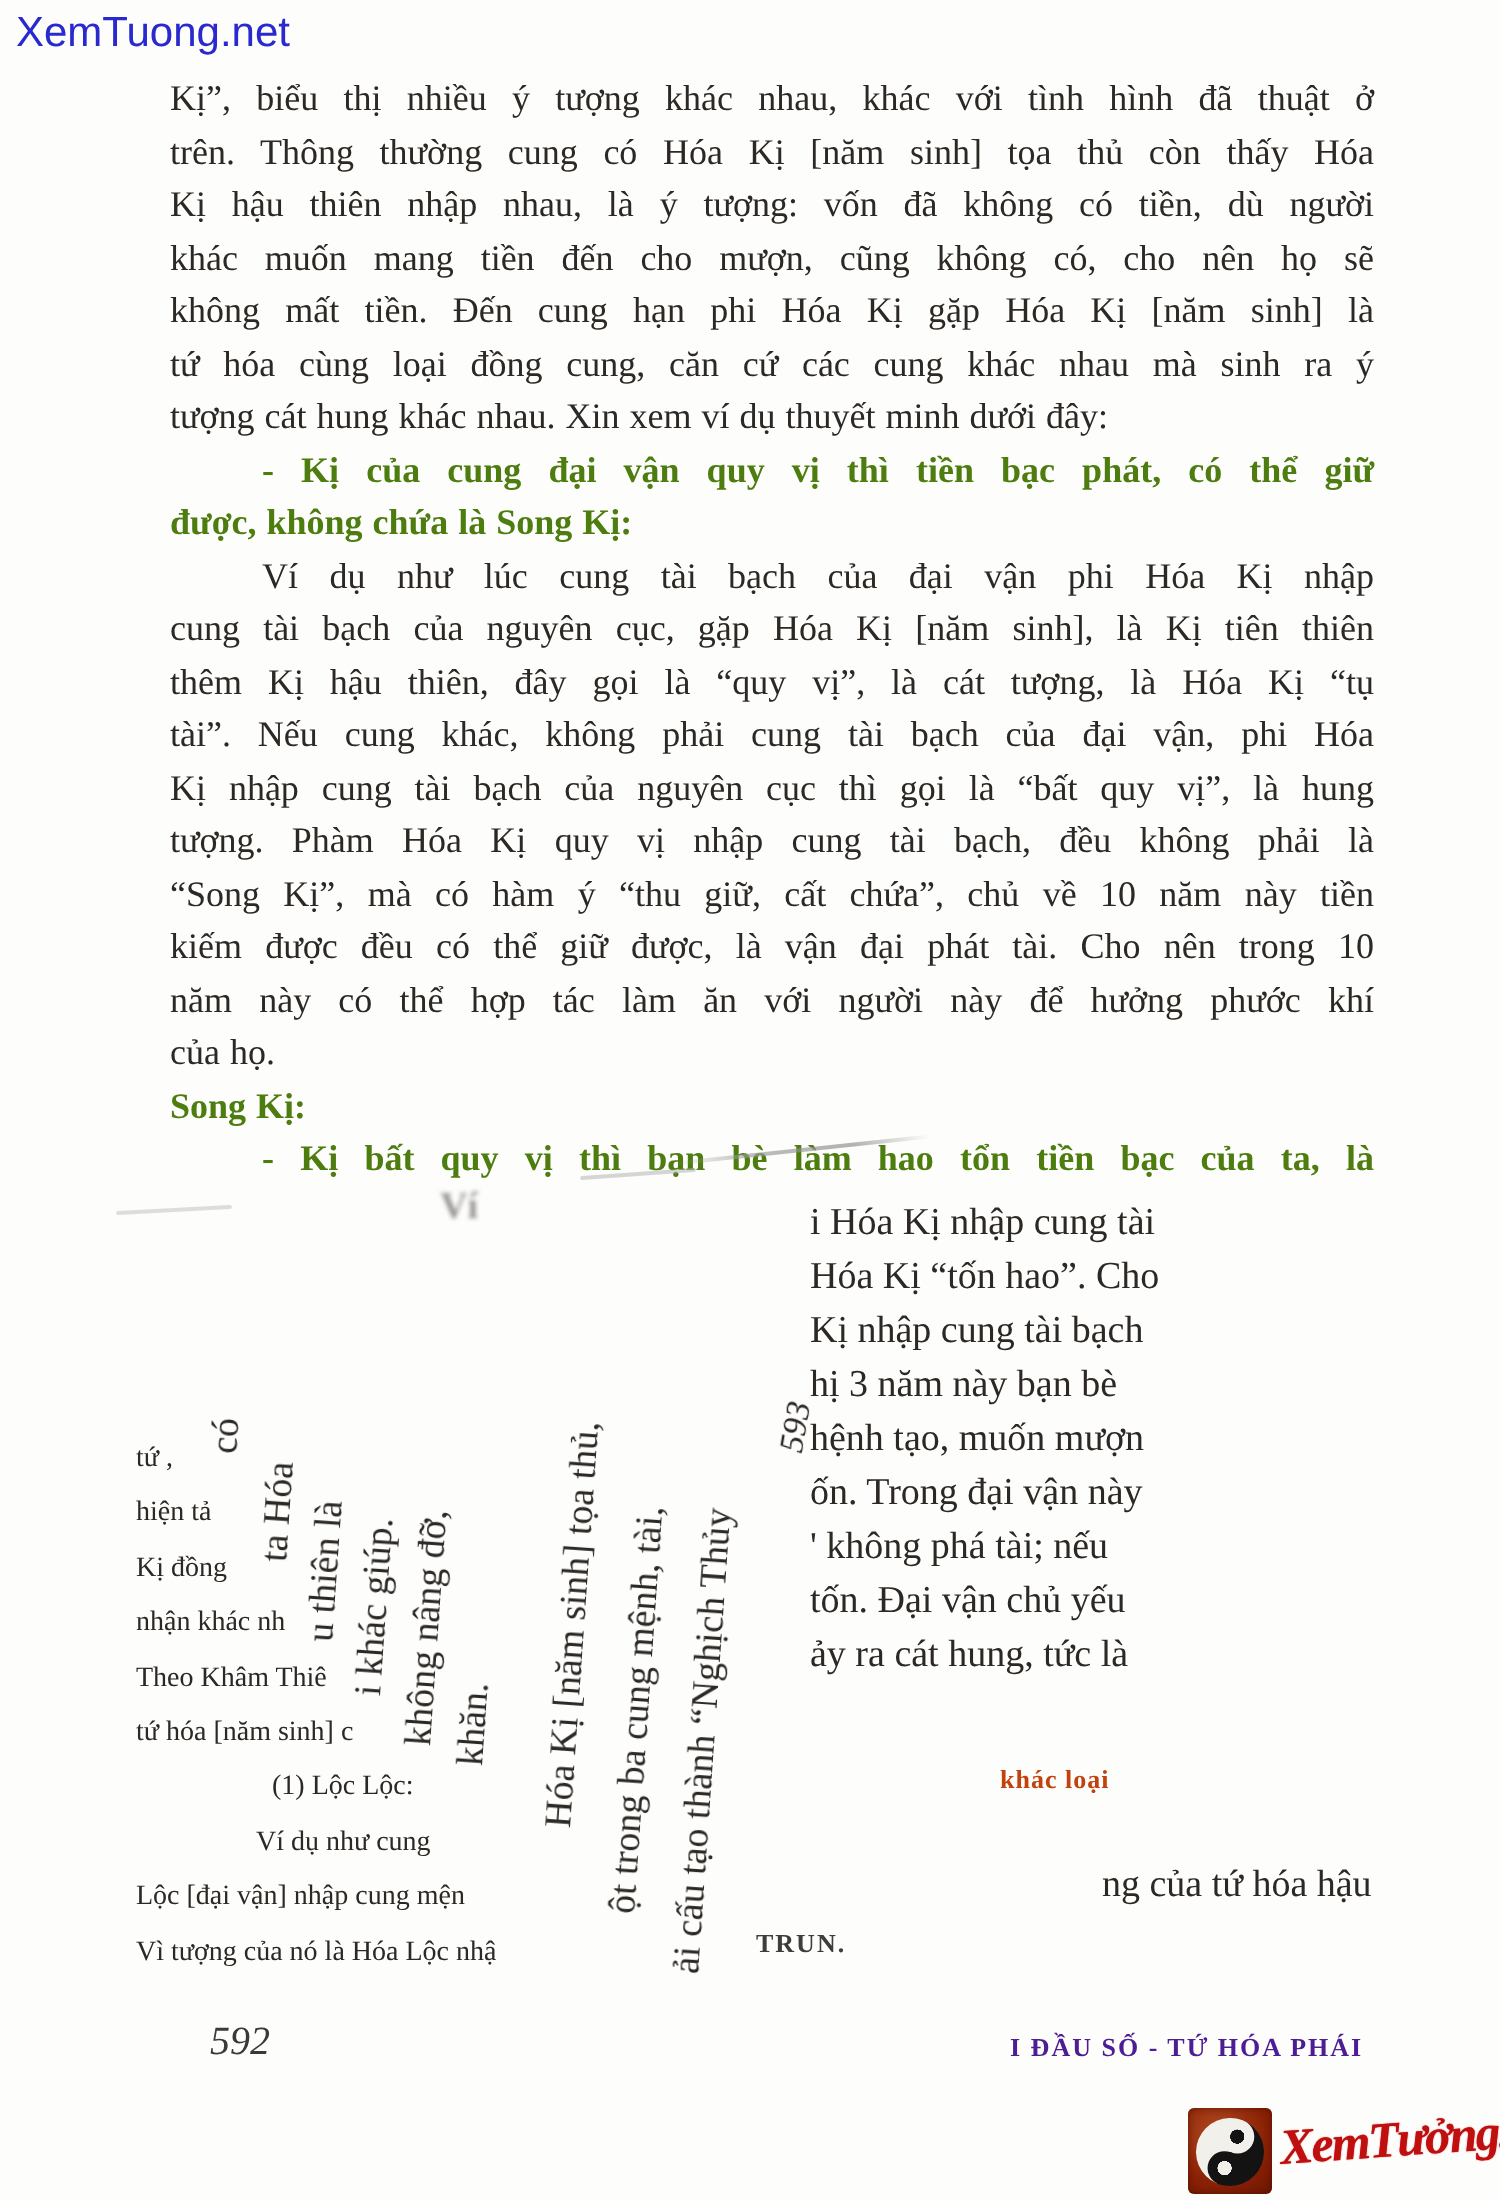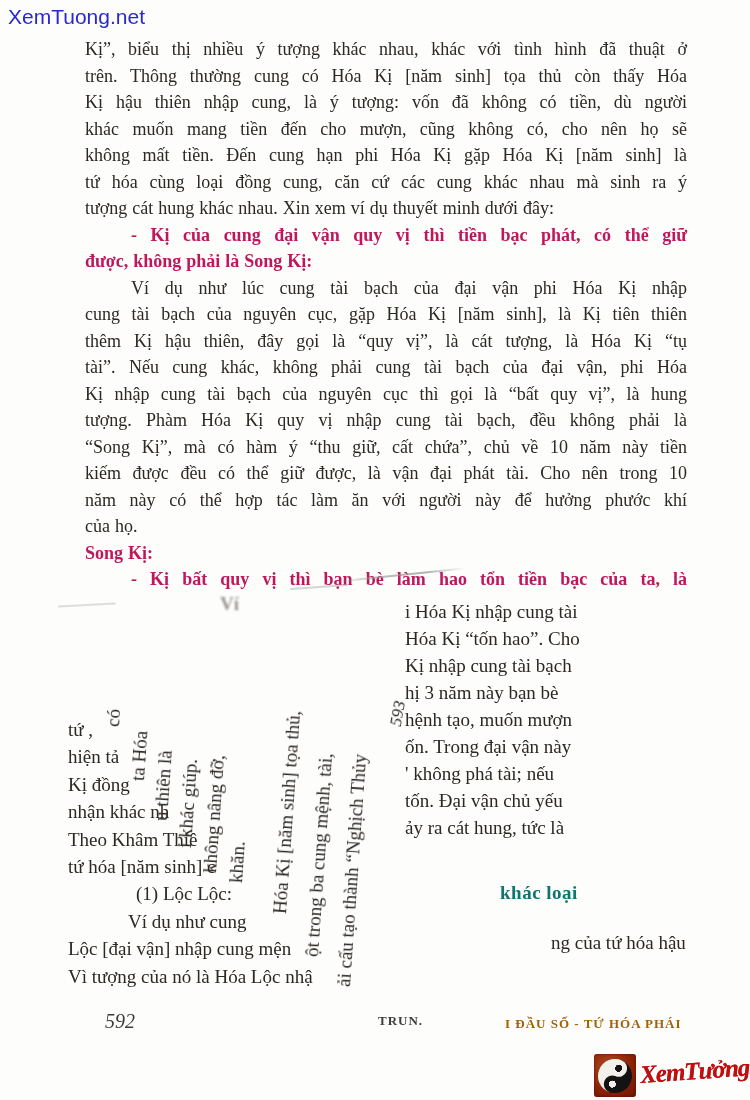--- a/index.html
+++ b/index.html
@@ -7,23 +7,23 @@
         font-family:"Liberation Serif","DejaVu Serif",serif;color:#2c2824;}
   .scan{filter:blur(0.25px);}
   
   #wm{position:absolute;left:8px;top:5px;font-family:"Liberation Sans","DejaVu Sans",sans-serif;
       font-size:21px;font-weight:500;color:#2929cf;}
   
   #main{position:absolute;left:85px;top:36px;width:602px;font-size:18px;line-height:26.5px;}
   #main .ln{white-space:nowrap;text-align:justify;text-align-last:justify;word-spacing:0.5px;}
   #main .ln.end{text-align-last:left;}
   #main .ln.ind{padding-left:46px;}
-  .b{font-weight:700;color:#be185d;}
+  .b{font-weight:700;color:#4d7c0f;}
   
-  #leftfrag{position:absolute;left:68px;top:716px;width:330px;font-size:19px;line-height:27.4px;}
+  #leftfrag{position:absolute;left:68px;top:716px;width:330px;font-size:14px;line-height:27.4px;}
   #leftfrag .lf{white-space:nowrap;}
   #leftfrag .ind1{padding-left:68px;}
   #leftfrag .ind2{padding-left:60px;}
   #rightfrag{position:absolute;left:405px;top:598px;width:280px;font-size:19px;line-height:27px;}
   #rightfrag .rf{white-space:nowrap;}
   .rot{position:absolute;transform-origin:0 0;white-space:nowrap;font-size:19px;line-height:24px;
        transform:rotate(-86deg);}
   .r0{left:101px;top:726px;}
   .r1{left:126px;top:780px;}
   .r2{left:149px;top:820px;}
@@ -34,26 +34,26 @@
   .r7{left:300px;top:956px;}
   .r8{left:332px;top:986px;}
   .r9{left:384px;top:724px;font-style:italic;font-size:17px;transform:rotate(-80deg);}
   #ghost{position:absolute;left:220px;top:593px;font-size:19px;font-weight:600;color:#979490;
          filter:blur(1.1px);}
   .scratch{position:absolute;border-radius:1px;}
   .s1{left:337px;top:574px;width:128px;height:2px;opacity:.65;transform:rotate(-6deg);
       background:linear-gradient(90deg,transparent,#9a9a9a 30%,#8a8a8a 70%,transparent);}
   .s2{left:290px;top:586px;width:58px;height:1.5px;background:#b5b5b5;opacity:.55;transform:rotate(-4deg);}
   .s3{left:58px;top:604px;width:58px;height:2px;background:#c2c2c2;opacity:.55;transform:rotate(-3deg);}
-  #lr-head{position:absolute;left:500px;top:882px;font-size:19px;font-weight:700;letter-spacing:.5px;color:#0f766e;}
+  #lr-head{position:absolute;left:500px;top:882px;font-size:13px;font-weight:700;letter-spacing:.5px;color:#c2410c;}
   #lr-line{position:absolute;left:503px;top:932px;font-size:19px;margin-left:48px;}
   
   #pgnum{position:absolute;left:105px;top:1010px;font-size:20px;font-style:italic;color:#3a3a3a;}
-  #run-c{position:absolute;left:378px;top:1013px;font-size:13px;font-weight:700;letter-spacing:1px;color:#3d3d3d;}
-  #run-r{position:absolute;left:505px;top:1016px;font-size:13px;font-weight:700;letter-spacing:1px;color:#a16207;}
+  #run-c{position:absolute;left:378px;top:964px;font-size:13px;font-weight:700;letter-spacing:1px;color:#3d3d3d;}
+  #run-r{position:absolute;left:505px;top:1016px;font-size:13px;font-weight:700;letter-spacing:1px;color:#4c1d95;}
   
   #logo{position:absolute;left:594px;top:1054px;width:152px;height:44px;}
   #logo-sq{position:absolute;left:0;top:0;width:42px;height:43px;border-radius:3px;
            background:radial-gradient(circle at 35% 30%,#b04a20,#8a2105 60%,#6d1604);
            box-shadow:inset 0 0 3px rgba(60,12,2,.6);display:flex;align-items:center;justify-content:center;}
   .yy{width:34px;height:34px;border-radius:50%;position:relative;transform:rotate(22deg);
       background:linear-gradient(90deg,#f2f0ea 50%,#131313 50%);}
   .yy::before{content:"";position:absolute;left:8.5px;top:0;width:17px;height:17px;border-radius:50%;
       background:radial-gradient(circle at 50% 50%,#131313 0 3.5px,#f2f0ea 3.6px);}
   .yy::after{content:"";position:absolute;left:8.5px;bottom:0;width:17px;height:17px;border-radius:50%;
@@ -65,27 +65,27 @@
 </head>
 <body>
 
 <div id="page">
 
   <div id="wm">XemTuong.net</div>
 
   <div id="main" class="scan">
     <div class="ln">Kị”, biểu thị nhiều ý tượng khác nhau, khác với tình hình đã thuật ở</div>
     <div class="ln">trên. Thông thường cung có Hóa Kị [năm sinh] tọa thủ còn thấy Hóa</div>
-    <div class="ln">Kị hậu thiên nhập cung, là ý tượng: vốn đã không có tiền, dù người</div>
+    <div class="ln">Kị hậu thiên nhập nhau, là ý tượng: vốn đã không có tiền, dù người</div>
     <div class="ln">khác muốn mang tiền đến cho mượn, cũng không có, cho nên họ sẽ</div>
     <div class="ln">không mất tiền. Đến cung hạn phi Hóa Kị gặp Hóa Kị [năm sinh] là</div>
     <div class="ln">tứ hóa cùng loại đồng cung, căn cứ các cung khác nhau mà sinh ra ý</div>
     <div class="ln end">tượng cát hung khác nhau. Xin xem ví dụ thuyết minh dưới đây:</div>
     <div class="ln ind b">- Kị của cung đại vận quy vị thì tiền bạc phát, có thể giữ</div>
-    <div class="ln end b">được, không phải là Song Kị:</div>
+    <div class="ln end b">được, không chứa là Song Kị:</div>
     <div class="ln ind">Ví dụ như lúc cung tài bạch của đại vận phi Hóa Kị nhập</div>
     <div class="ln">cung tài bạch của nguyên cục, gặp Hóa Kị [năm sinh], là Kị tiên thiên</div>
     <div class="ln">thêm Kị hậu thiên, đây gọi là “quy vị”, là cát tượng, là Hóa Kị “tụ</div>
     <div class="ln">tài”. Nếu cung khác, không phải cung tài bạch của đại vận, phi Hóa</div>
     <div class="ln">Kị nhập cung tài bạch của nguyên cục thì gọi là “bất quy vị”, là hung</div>
     <div class="ln">tượng. Phàm Hóa Kị quy vị nhập cung tài bạch, đều không phải là</div>
     <div class="ln">“Song Kị”, mà có hàm ý “thu giữ, cất chứa”, chủ về 10 năm này tiền</div>
     <div class="ln">kiếm được đều có thể giữ được, là vận đại phát tài. Cho nên trong 10</div>
     <div class="ln">năm này có thể hợp tác làm ăn với người này để hưởng phước khí</div>
     <div class="ln end">của họ.</div>

